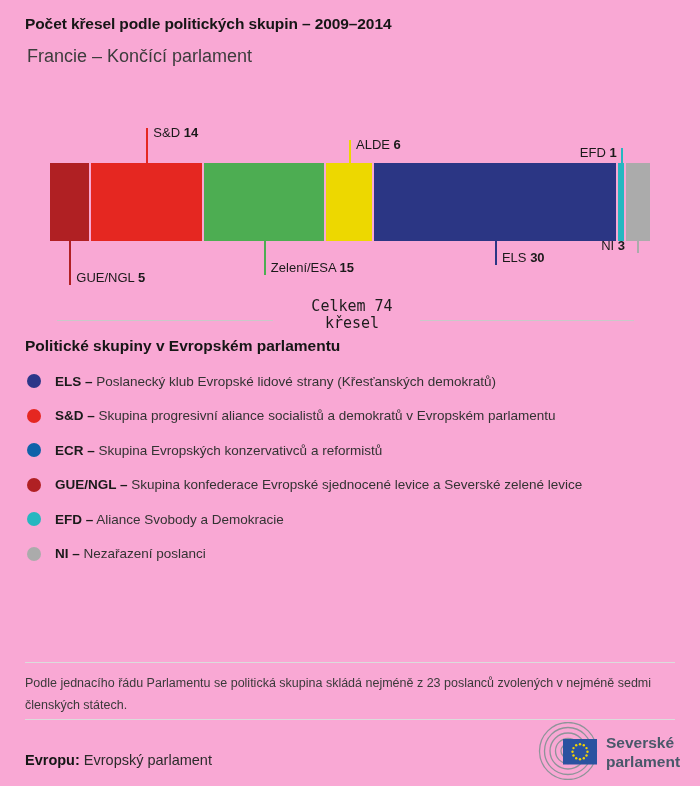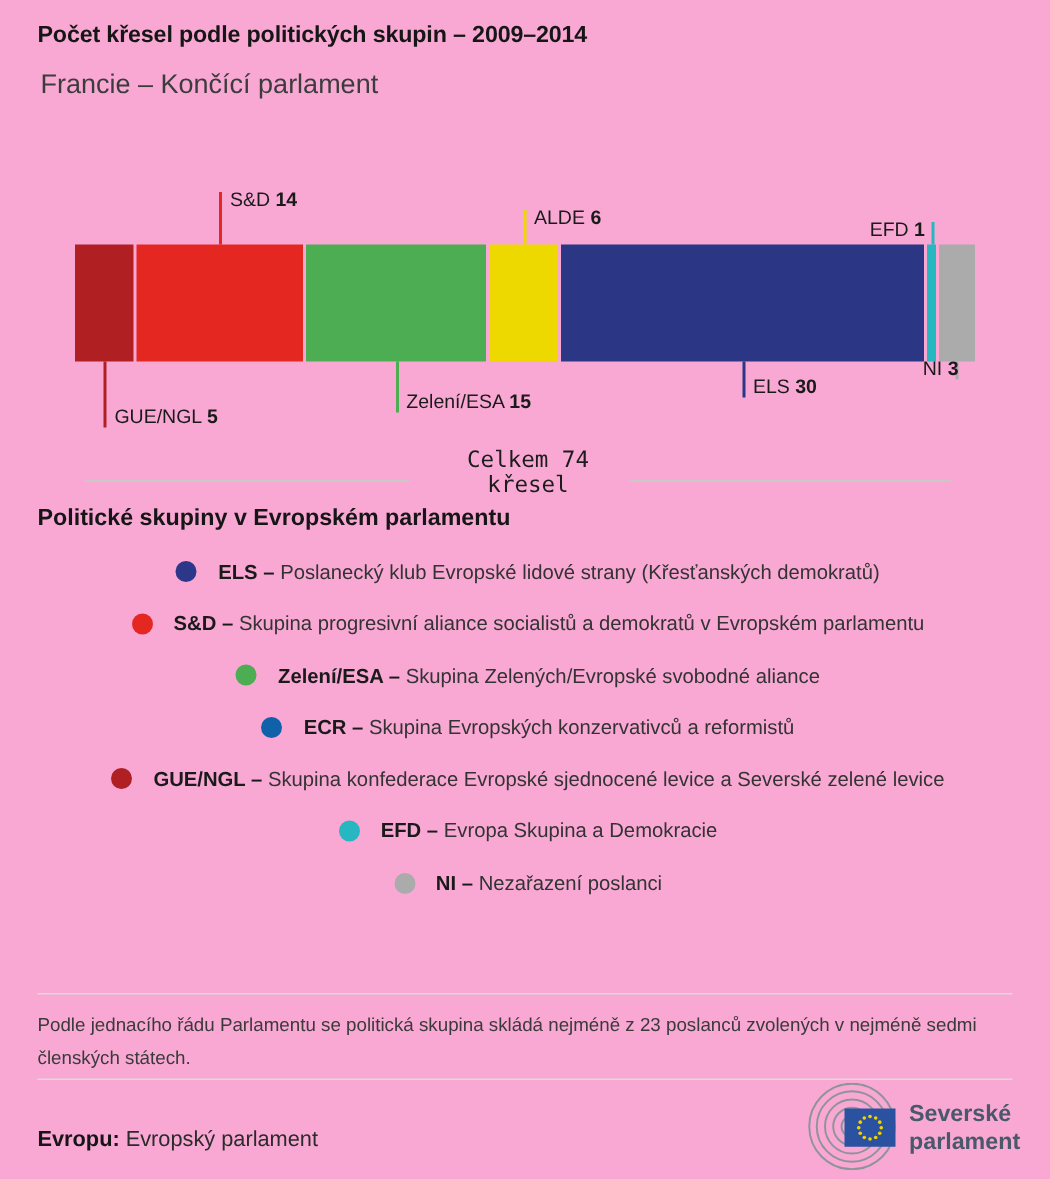--- a/index.html
+++ b/index.html
@@ -26,21 +26,21 @@
     line-height:17px;color:#1c1c1c;
   }
   .total-rule{position:absolute;top:320px;height:1px;background:#c9c9c9;}
   .total-rule.left{left:57px;width:216px;}
   .total-rule.right{left:420px;width:214px;}
   
   .legend-heading{
     position:absolute;left:25px;top:337px;font-size:15.5px;font-weight:700;color:#161616;margin:0;
   }
   .legend{position:absolute;left:27px;top:371px;width:650px;}
-  .legend-row{display:flex;align-items:center;height:20px;margin-bottom:14.6px;justify-content:center;}
+  .legend-row{display:flex;align-items:center;height:20px;margin-bottom:14.6px;}
   .legend-dot{width:14px;height:14px;border-radius:50%;margin-right:14px;flex:0 0 14px;}
   .legend-text{font-size:13.5px;color:#333333;white-space:nowrap;}
   .legend-text .code{font-weight:700;color:#1a1a1a;}
   
   .rule{position:absolute;left:25px;width:650px;height:1px;background:#dcdcdc;}
   .rule.r1{top:662px;}
   .rule.r2{top:719px;}
   .note{
     position:absolute;left:25px;top:672px;width:640px;
     font-size:12.5px;line-height:22px;color:#3a3a3a;margin:0;
@@ -75,34 +75,30 @@
   <div class="legend" id="legend">
       <div class="legend-row">
         <span class="legend-dot" style="background: rgb(44, 55, 137);"></span>
         <span class="legend-text"><span class="code">ELS –</span> <span> Poslanecký klub Evropské lidové strany (Křesťanských demokratů)</span></span>
       </div>
       <div class="legend-row">
         <span class="legend-dot" style="background: rgb(229, 39, 33);"></span>
         <span class="legend-text"><span class="code">S&amp;D –</span> <span> Skupina progresivní aliance socialistů a demokratů v Evropském parlamentu</span></span>
       </div>
       <div class="legend-row">
-        <span class="legend-dot" style="background: rgb(77, 173, 82);"></span>
-        <span class="legend-text"><span class="code">Zelení/ESA –</span> <span> Skupina Zelených/Evropské svobodné aliance</span></span>
-      </div>
-      <div class="legend-row">
         <span class="legend-dot" style="background: rgb(15, 98, 169);"></span>
         <span class="legend-text"><span class="code">ECR –</span> <span> Skupina Evropských konzervativců a reformistů</span></span>
       </div>
       <div class="legend-row">
         <span class="legend-dot" style="background: rgb(176, 32, 35);"></span>
         <span class="legend-text"><span class="code">GUE/NGL –</span> <span> Skupina konfederace Evropské sjednocené levice a Severské zelené levice</span></span>
       </div>
       <div class="legend-row">
         <span class="legend-dot" style="background: rgb(38, 183, 192);"></span>
-        <span class="legend-text"><span class="code">EFD –</span> <span> Evropa Skupina a Demokracie</span></span>
+        <span class="legend-text"><span class="code">EFD –</span> <span> Aliance Svobody a Demokracie</span></span>
       </div>
       <div class="legend-row">
         <span class="legend-dot" style="background: rgb(171, 171, 171);"></span>
         <span class="legend-text"><span class="code">NI –</span> <span> Nezařazení poslanci</span></span>
       </div>
     </div>
 
   <div class="rule r1"></div>
   <p class="note">Podle jednacího řádu Parlamentu se politická skupina skládá nejméně z 23 poslanců zvolených v nejméně sedmi členských státech.</p>
   <div class="rule r2"></div>
@@ -156,14 +152,14 @@
     <div class="cl-line" style="left: 349px; background: rgb(237, 216, 0); height: 23px; top: 140px;"></div>
     <div class="cl-label" style="top: 137px; left: 356px;"><span class="code">ALDE</span> <span class="num">6</span></div>
     <div class="seg" style="left: 374.324px; width: 241.243px; background: rgb(43, 54, 132);"></div>
     <div class="cl-line" style="left: 494.946px; background: rgb(43, 54, 132); height: 24px; top: 241px;"></div>
     <div class="cl-label" style="top: 250px; left: 501.946px;"><span class="code">ELS</span> <span class="num">30</span></div>
     <div class="seg" style="left: 617.568px; width: 6.10811px; background: rgb(38, 183, 192);"></div>
     <div class="cl-line" style="left: 620.622px; background: rgb(38, 183, 192); height: 15px; top: 148px;"></div>
     <div class="cl-label" style="top: 145px; right: 83.3784px;"><span class="code">EFD</span> <span class="num">1</span></div>
     <div class="seg" style="left: 625.676px; width: 24.3243px; background: rgb(171, 171, 171);"></div>
     <div class="cl-line" style="left: 636.838px; background: rgb(171, 171, 171); height: 12px; top: 241px;"></div>
-    <div class="cl-label" style="top: 238px; right: 61px;"><span class="code">NI</span> <span class="num">3</span></div>
+    <div class="cl-label" style="top: 238px; right: 75px;"><span class="code">NI</span> <span class="num">3</span></div>
   </div>
 
 </body></html>

